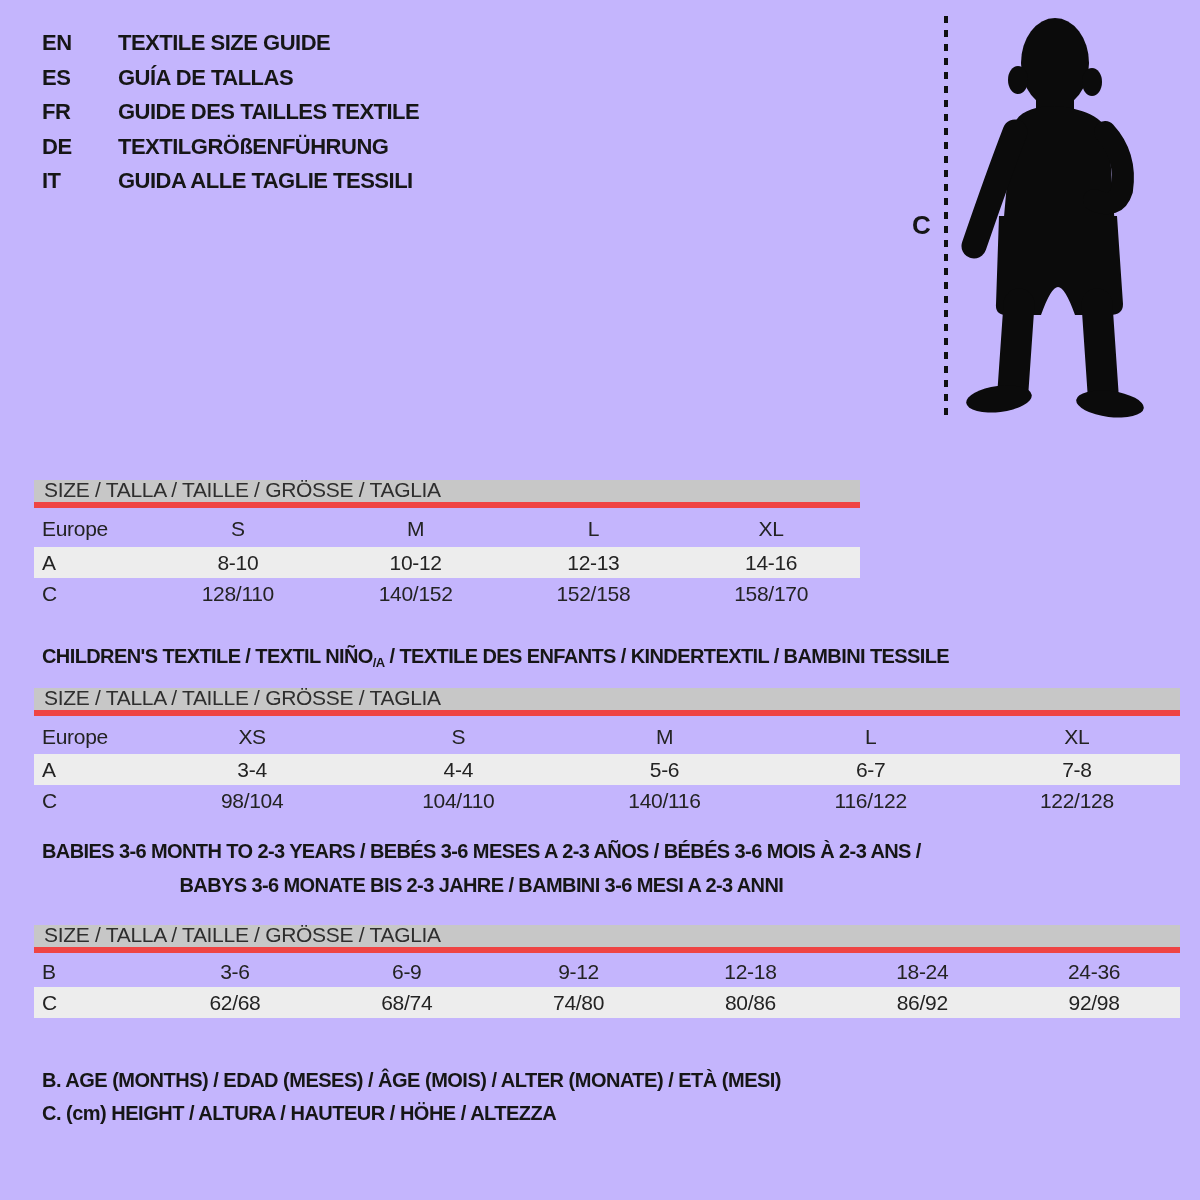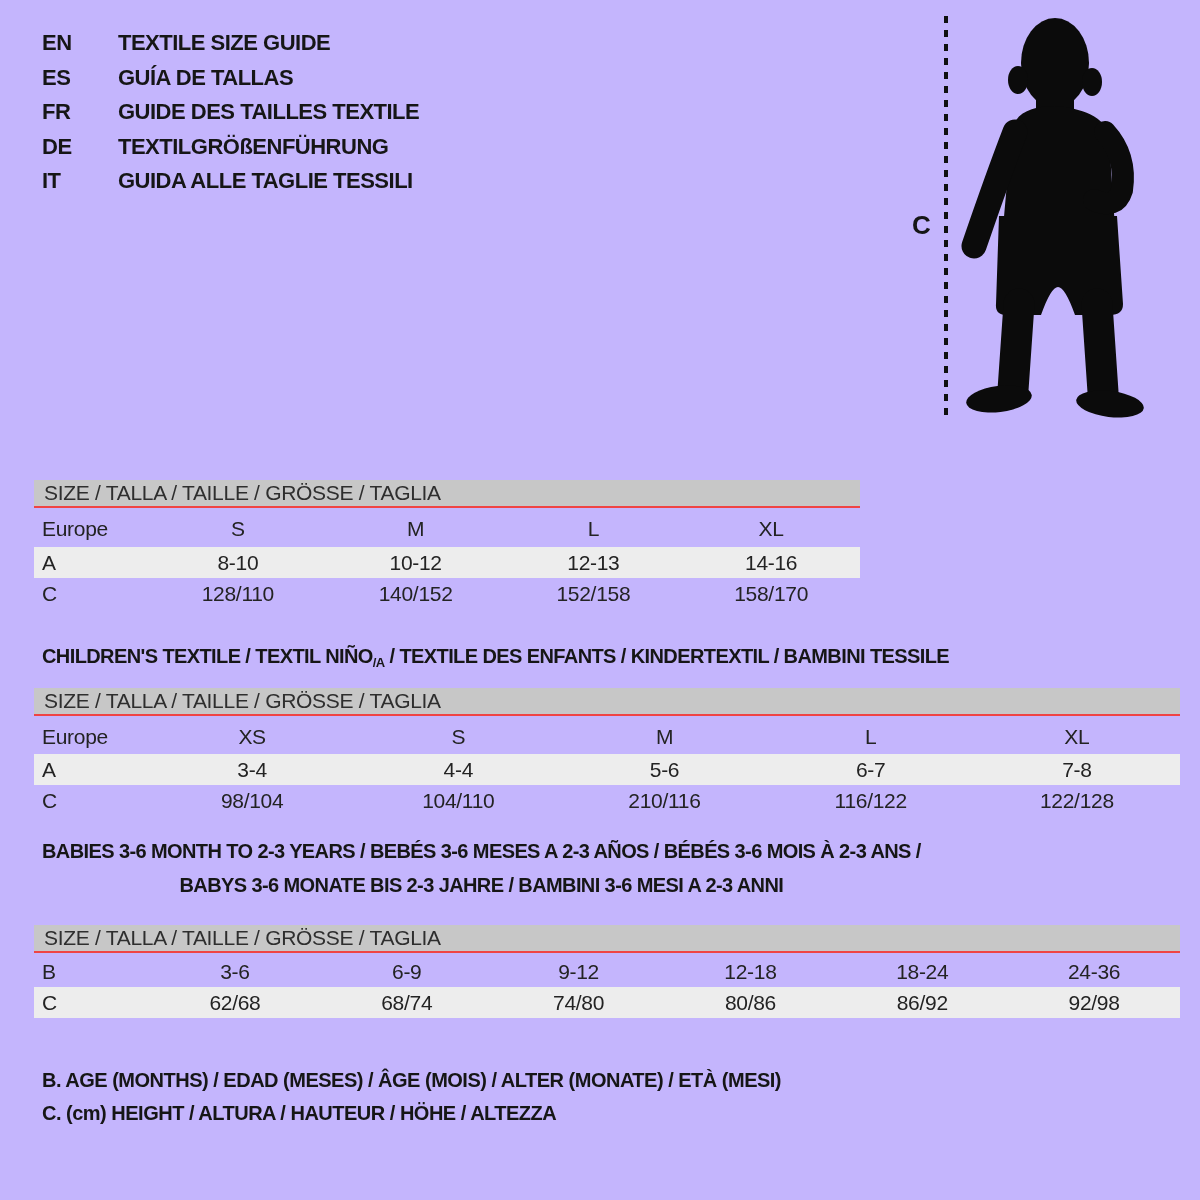--- a/index.html
+++ b/index.html
@@ -25,22 +25,22 @@
   
   .sec-title {
     position:absolute; left:42px; font-weight:700; font-size:20px; letter-spacing:-0.6px;
     white-space:nowrap; color:#161616;
   }
   .sec-title .sub { font-size:13px; position:relative; top:4px; font-weight:700; }
   .sec-title.two-line { line-height:33.5px;text-align:center; }
   
   .stable { position:absolute; }
   .bar {
-    height:28px; background:#c7c7c7; display:flex; align-items:center;
-    padding-left:10px; box-sizing:border-box; border-bottom:2px solid #ef4444;
+    height:28px; background:#c7c7c7; display:flex; align-items:flex-end;
+    padding-left:10px; box-sizing:border-box; border-bottom:6px solid #ef4444;
   }
   .bar span { font-size:21px; letter-spacing:-0.3px; color:#2e2e2e; white-space:nowrap; }
   .gap3 { height:3px; }
   .trow { display:grid; align-items:center; }
   .cols5 { grid-template-columns:115px repeat(4,1fr); }
   .cols6 { grid-template-columns:115px repeat(5,1fr); }
   .cols7 { grid-template-columns:115px repeat(6,1fr); }
   .h36 { height:36px; } .h35 { height:35px; } .h31 { height:31px; } .h32 { height:32px; }
   .shaded { background:#ededed; }
   .cell { font-size:21px; color:#232323; text-align:center; letter-spacing:-0.3px; white-space:nowrap; }
@@ -148,21 +148,21 @@
       <span class="cell">3-4</span>
       <span class="cell">4-4</span>
       <span class="cell">5-6</span>
       <span class="cell">6-7</span>
       <span class="cell">7-8</span>
     </div>
     <div class="trow cols6 h31">
       <span class="cell lbl">C</span>
       <span class="cell">98/104</span>
       <span class="cell">104/110</span>
-      <span class="cell">210/116</span>
+      <span class="cell">140/116</span>
       <span class="cell">116/122</span>
       <span class="cell">122/128</span>
     </div>
   </div>
 
   <div class="sec-title two-line" style="top:835px;">
     <div>BABIES 3-6 MONTH TO 2-3 YEARS / BEBÉS 3-6 MESES A 2-3 AÑOS / BÉBÉS 3-6 MOIS À 2-3 ANS /</div>
     <div>BABYS 3-6 MONATE BIS 2-3 JAHRE / BAMBINI 3-6 MESI A 2-3 ANNI</div>
   </div>
   <div class="stable" style="left:34px; top:925px; width:1146px;">

